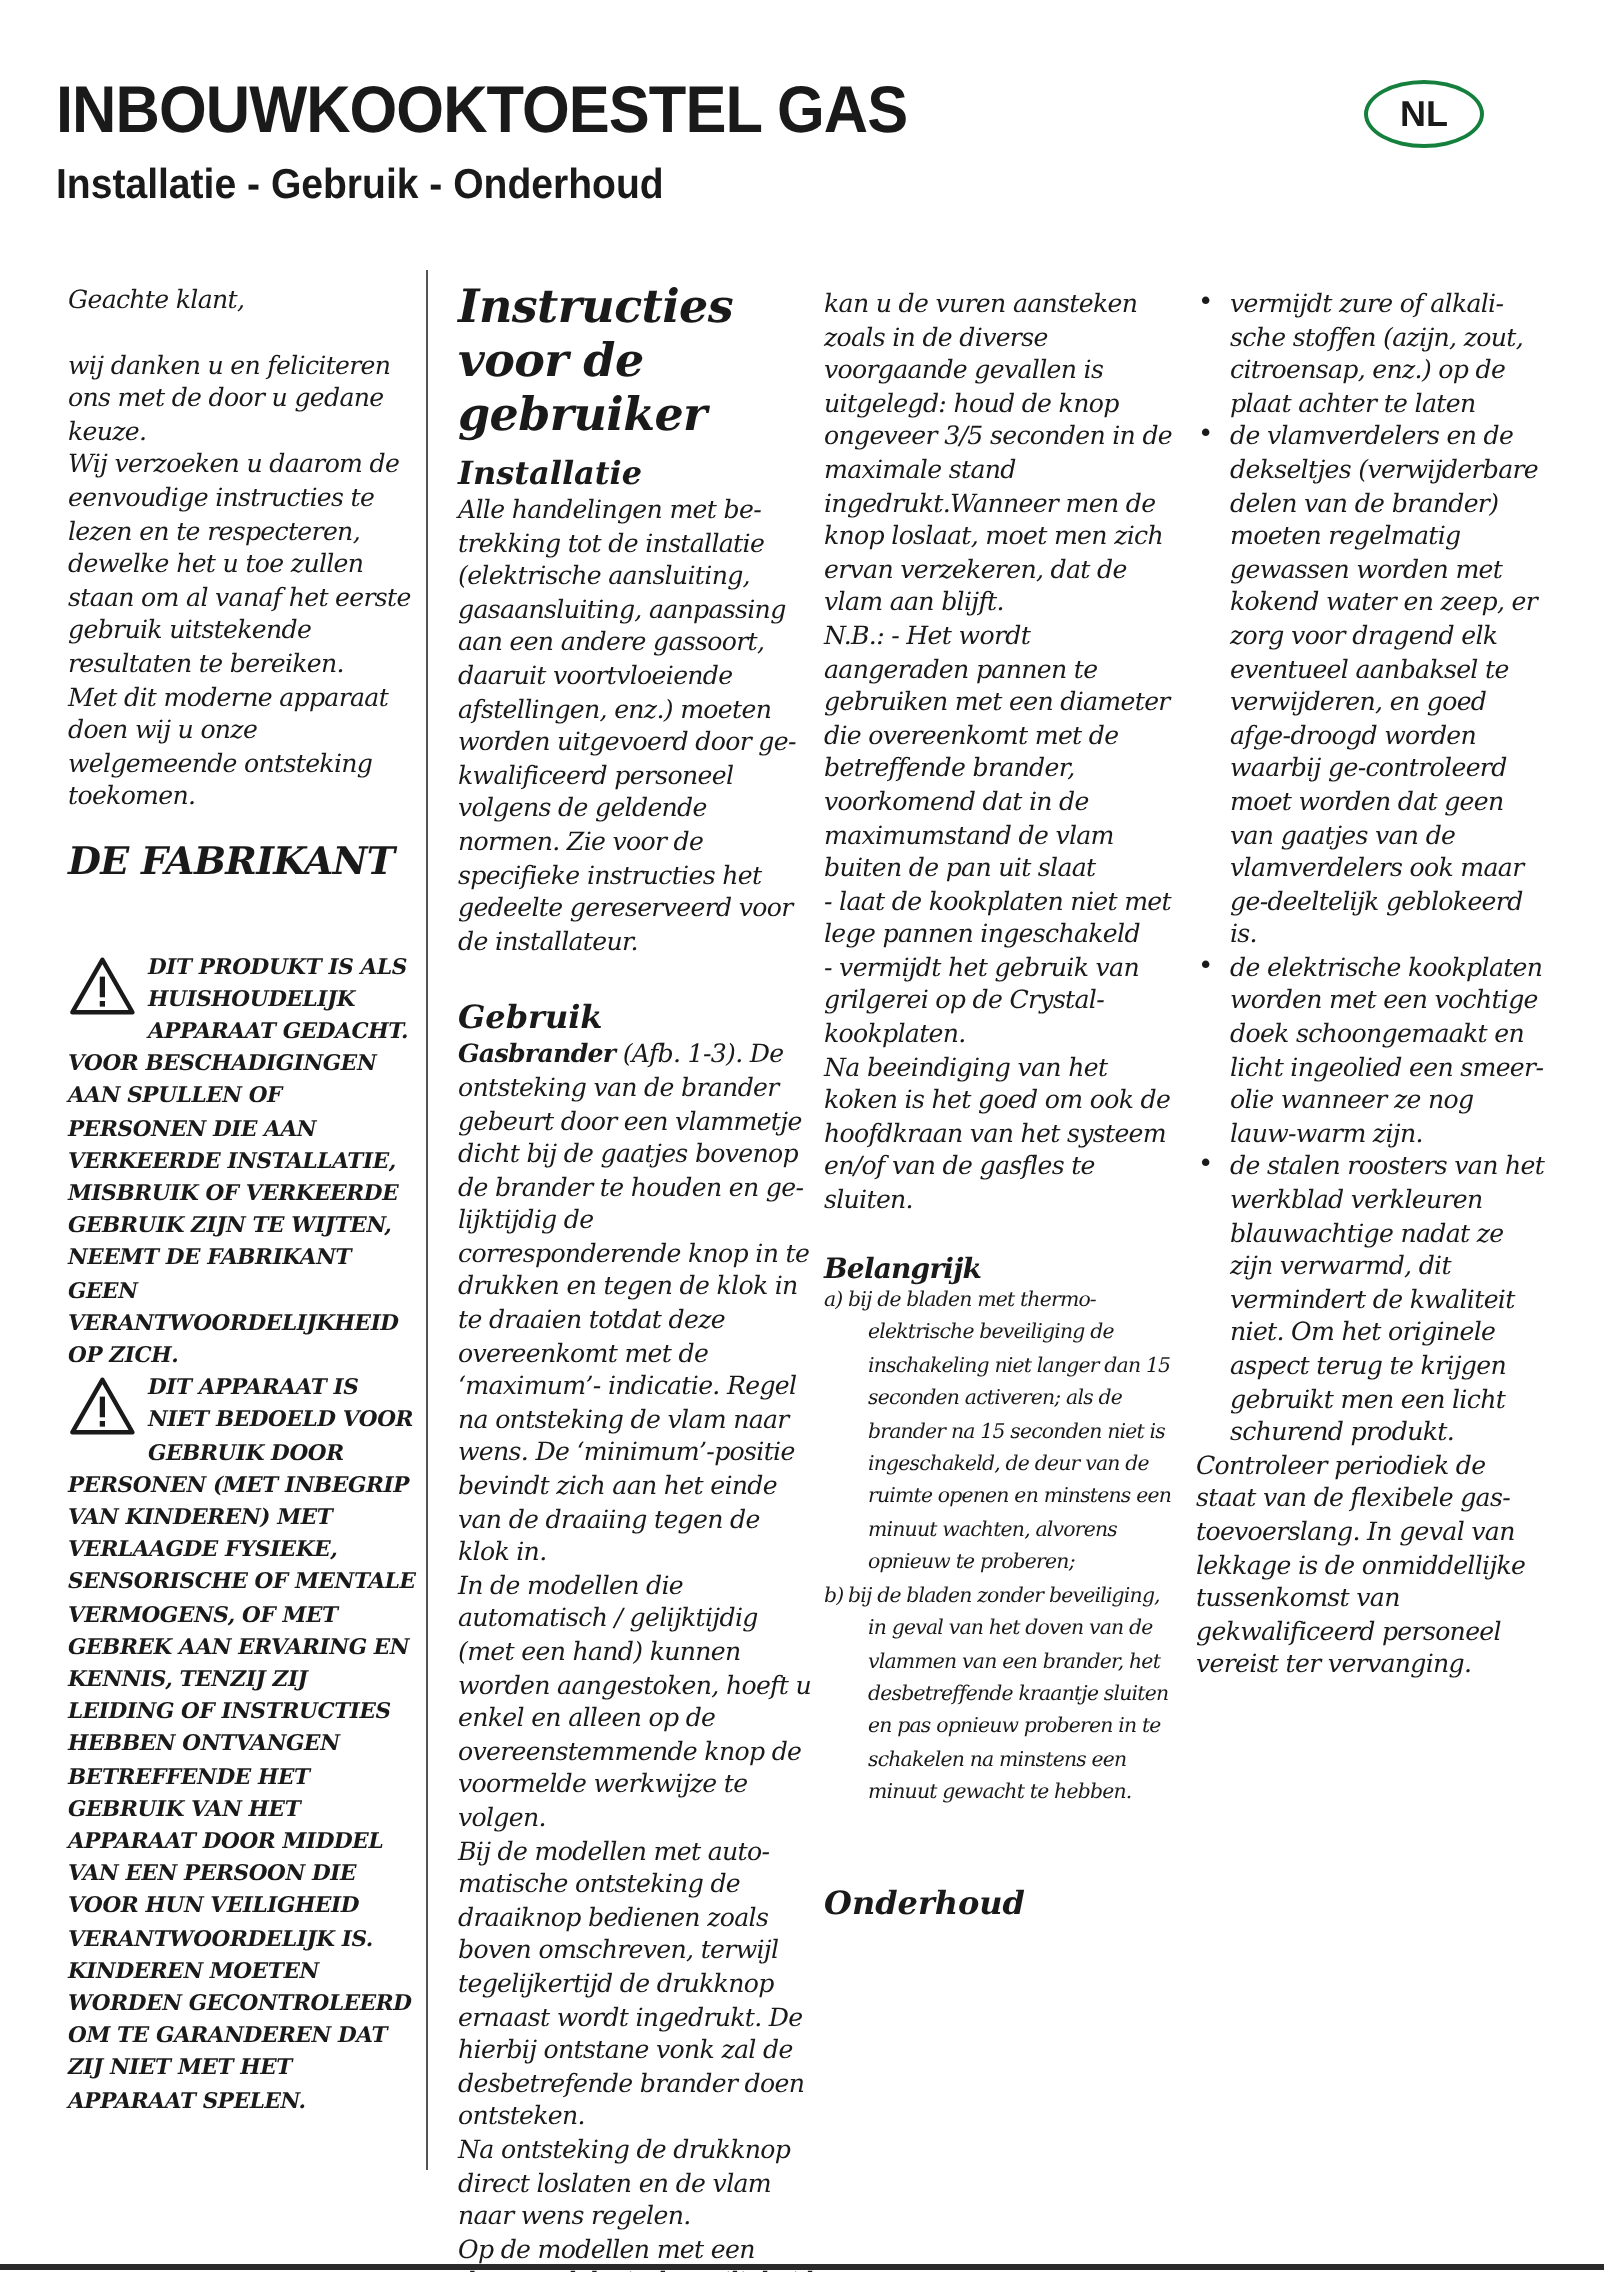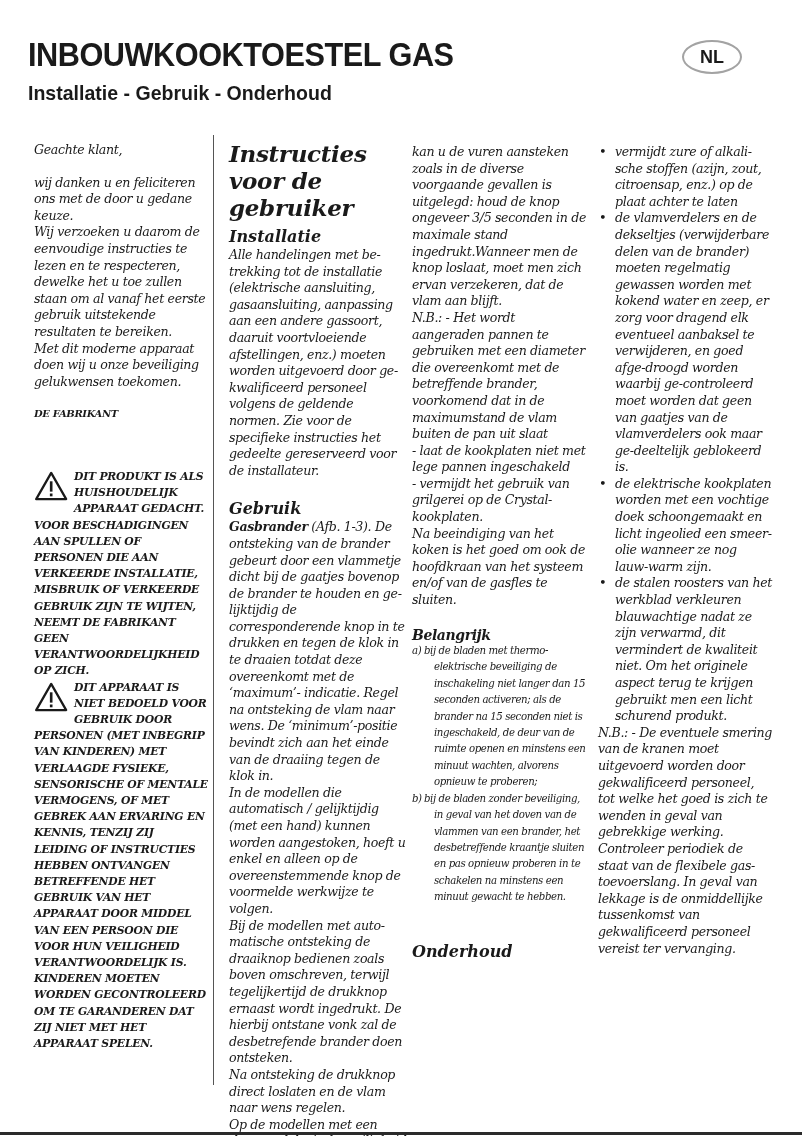--- a/index.html
+++ b/index.html
@@ -1,30 +1,30 @@
 <!DOCTYPE html>
 <html><head>
 <meta charset="utf-8">
 <style>
   html, body { margin:0; padding:0; background:#ffffff; }
   body { width:802px; height:1136px; position:relative; overflow:hidden; color:#1a1a1a; }
   .title { position:absolute; left:28px; top:36px; font-family:"Liberation Sans", sans-serif; font-weight:bold; font-size:33px; letter-spacing:-0.5px; transform:scaleX(0.93); transform-origin:left; white-space:nowrap; margin:0; }
   .subtitle { position:absolute; left:28px; top:81px; font-family:"Liberation Sans", sans-serif; font-weight:bold; font-size:21px; transform:scaleX(0.93); transform-origin:left; white-space:nowrap; margin:0; }
-  .lang-badge { position:absolute; left:682px; top:40px; width:60px; height:34px; border:2px solid #a3a3a3; border-radius:50%; font-family:"Liberation Sans", sans-serif; font-weight:bold; font-size:18px; display:flex; align-items:center; justify-content:center; box-sizing:border-box; }
+  .lang-badge { position:absolute; left:682px; top:40px; width:60px; height:34px; border:2px solid #15803d; border-radius:50%; font-family:"Liberation Sans", sans-serif; font-weight:bold; font-size:18px; display:flex; align-items:center; justify-content:center; box-sizing:border-box; }
   .col { position:absolute; font-family:"DejaVu Serif", serif; font-style:italic; font-size:12.6px; line-height:16.6px; letter-spacing:-0.35px; }
   .col p { margin:0; }
   .col1 { left:34px; top:142px; width:176px; }
   .divider { position:absolute; left:213px; top:135px; width:1px; height:950px; background:#555; }
   .col2 { left:229px; top:140px; width:178px; }
   .col3 { left:412px; top:144px; width:178px; }
   .col4 { left:598px; top:144px; width:175px; }
   .gap { height:16px; }
-  .sig { font-weight:bold; font-size:10px; margin-top:16px !important; }
+  .sig { font-weight:bold; font-size:19px; margin-top:16px !important; }
   .warn { font-weight:bold; font-size:10.8px; line-height:16.2px; letter-spacing:-0.2px; text-transform:uppercase; }
-  .warn-block { margin-top:46px; }
+  .warn-block { margin-top:36px; }
   .warn-head { display:flex; }
   .warn-icon { width:36px; height:30px; flex:0 0 40px; margin-top:2px; }
   .h1 { font-weight:bold; font-size:23px; line-height:27px; letter-spacing:-0.3px; margin-bottom:6px !important; }
   .h2 { font-weight:bold; font-size:16px; line-height:20px; letter-spacing:0px; }
   .bold-run { font-weight:bold; }
   .small { font-size:10.2px; line-height:16.4px; letter-spacing:-0.4px; }
   .small-head { font-weight:bold; font-size:14px; margin-top:18px !important; }
   .small-item { display:flex; }
   .small-item .lbl { flex:0 0 12px; }
   .small-item .txt { padding-left:10px; text-indent:-10px; }
@@ -39,21 +39,21 @@
 
 <h1 class="title">INBOUWKOOKTOESTEL GAS</h1>
 <h2 class="subtitle">Installatie - Gebruik - Onderhoud</h2>
 <div class="lang-badge">NL</div>
 
 <div class="col col1">
   <p>Geachte klant,</p>
   <div class="gap"></div>
   <p>wij danken u en feliciteren ons met de door u gedane keuze.</p>
   <p>Wij verzoeken u daarom de eenvoudige instructies te lezen en te respecteren, dewelke het u toe zullen staan om al vanaf het eerste gebruik uitstekende resultaten te bereiken.</p>
-  <p>Met dit moderne apparaat doen wij u onze beveiliging gelukwensen toekomen.</p>
+  <p>Met dit moderne apparaat doen wij u onze welgemeende ontsteking toekomen.</p>
   <p class="sig">DE FABRIKANT</p>
 
   <div class="warn-block">
     <div class="warn-head">
       <svg class="warn-icon" viewBox="0 0 40 32">
         <polygon points="17,2 33,30 1,30" fill="none" stroke="#1a1a1a" stroke-width="2.4" stroke-linejoin="round"></polygon>
         <rect x="15.6" y="11" width="2.8" height="11" fill="#1a1a1a"></rect>
         <rect x="15.6" y="24" width="2.8" height="3" fill="#1a1a1a"></rect>
       </svg>
       <p class="warn">DIT PRODUKT IS ALS HUISHOUDELIJK APPARAAT GEDACHT.</p>
@@ -107,17 +107,16 @@
   <p class="h2 onderhoud-title">Onderhoud</p>
 </div>
 
 <div class="col col4">
   <ul class="bullets">
     <li>vermijdt zure of alkali-sche stoffen (azijn, zout, citroensap, enz.) op de plaat achter te laten</li>
     <li>de vlamverdelers en de dekseltjes (verwijderbare delen van de brander) moeten regelmatig gewassen worden met kokend water en zeep, er zorg voor dragend elk eventueel aanbaksel te verwijderen,  en goed afge-droogd worden waarbij ge-controleerd moet worden dat geen van gaatjes van de vlamverdelers ook maar ge-deeltelijk geblokeerd is.</li>
     <li>de elektrische kookplaten worden met een vochtige doek schoongemaakt en licht ingeolied een smeer-olie wanneer ze nog lauw-warm zijn.</li>
     <li>de stalen roosters van het werkblad verkleuren blauwachtige nadat ze zijn verwarmd, dit vermindert de kwaliteit niet.  Om het originele aspect terug te krijgen gebruikt men een licht schurend produkt.</li>
   </ul>
-  <p>N.B.: - De eventuele smering van de kranen moet uitgevoerd worden door gekwalificeerd personeel, tot welke het goed is zich te wenden in geval van gebrekkige werking.</p>
   <p>Controleer periodiek de staat van de flexibele gas-toevoerslang. In geval van lekkage is de onmiddellijke tussenkomst van gekwalificeerd personeel vereist ter vervanging.</p>
 </div>
 
 <div class="bottom-rule"></div>
 
 </body></html>

